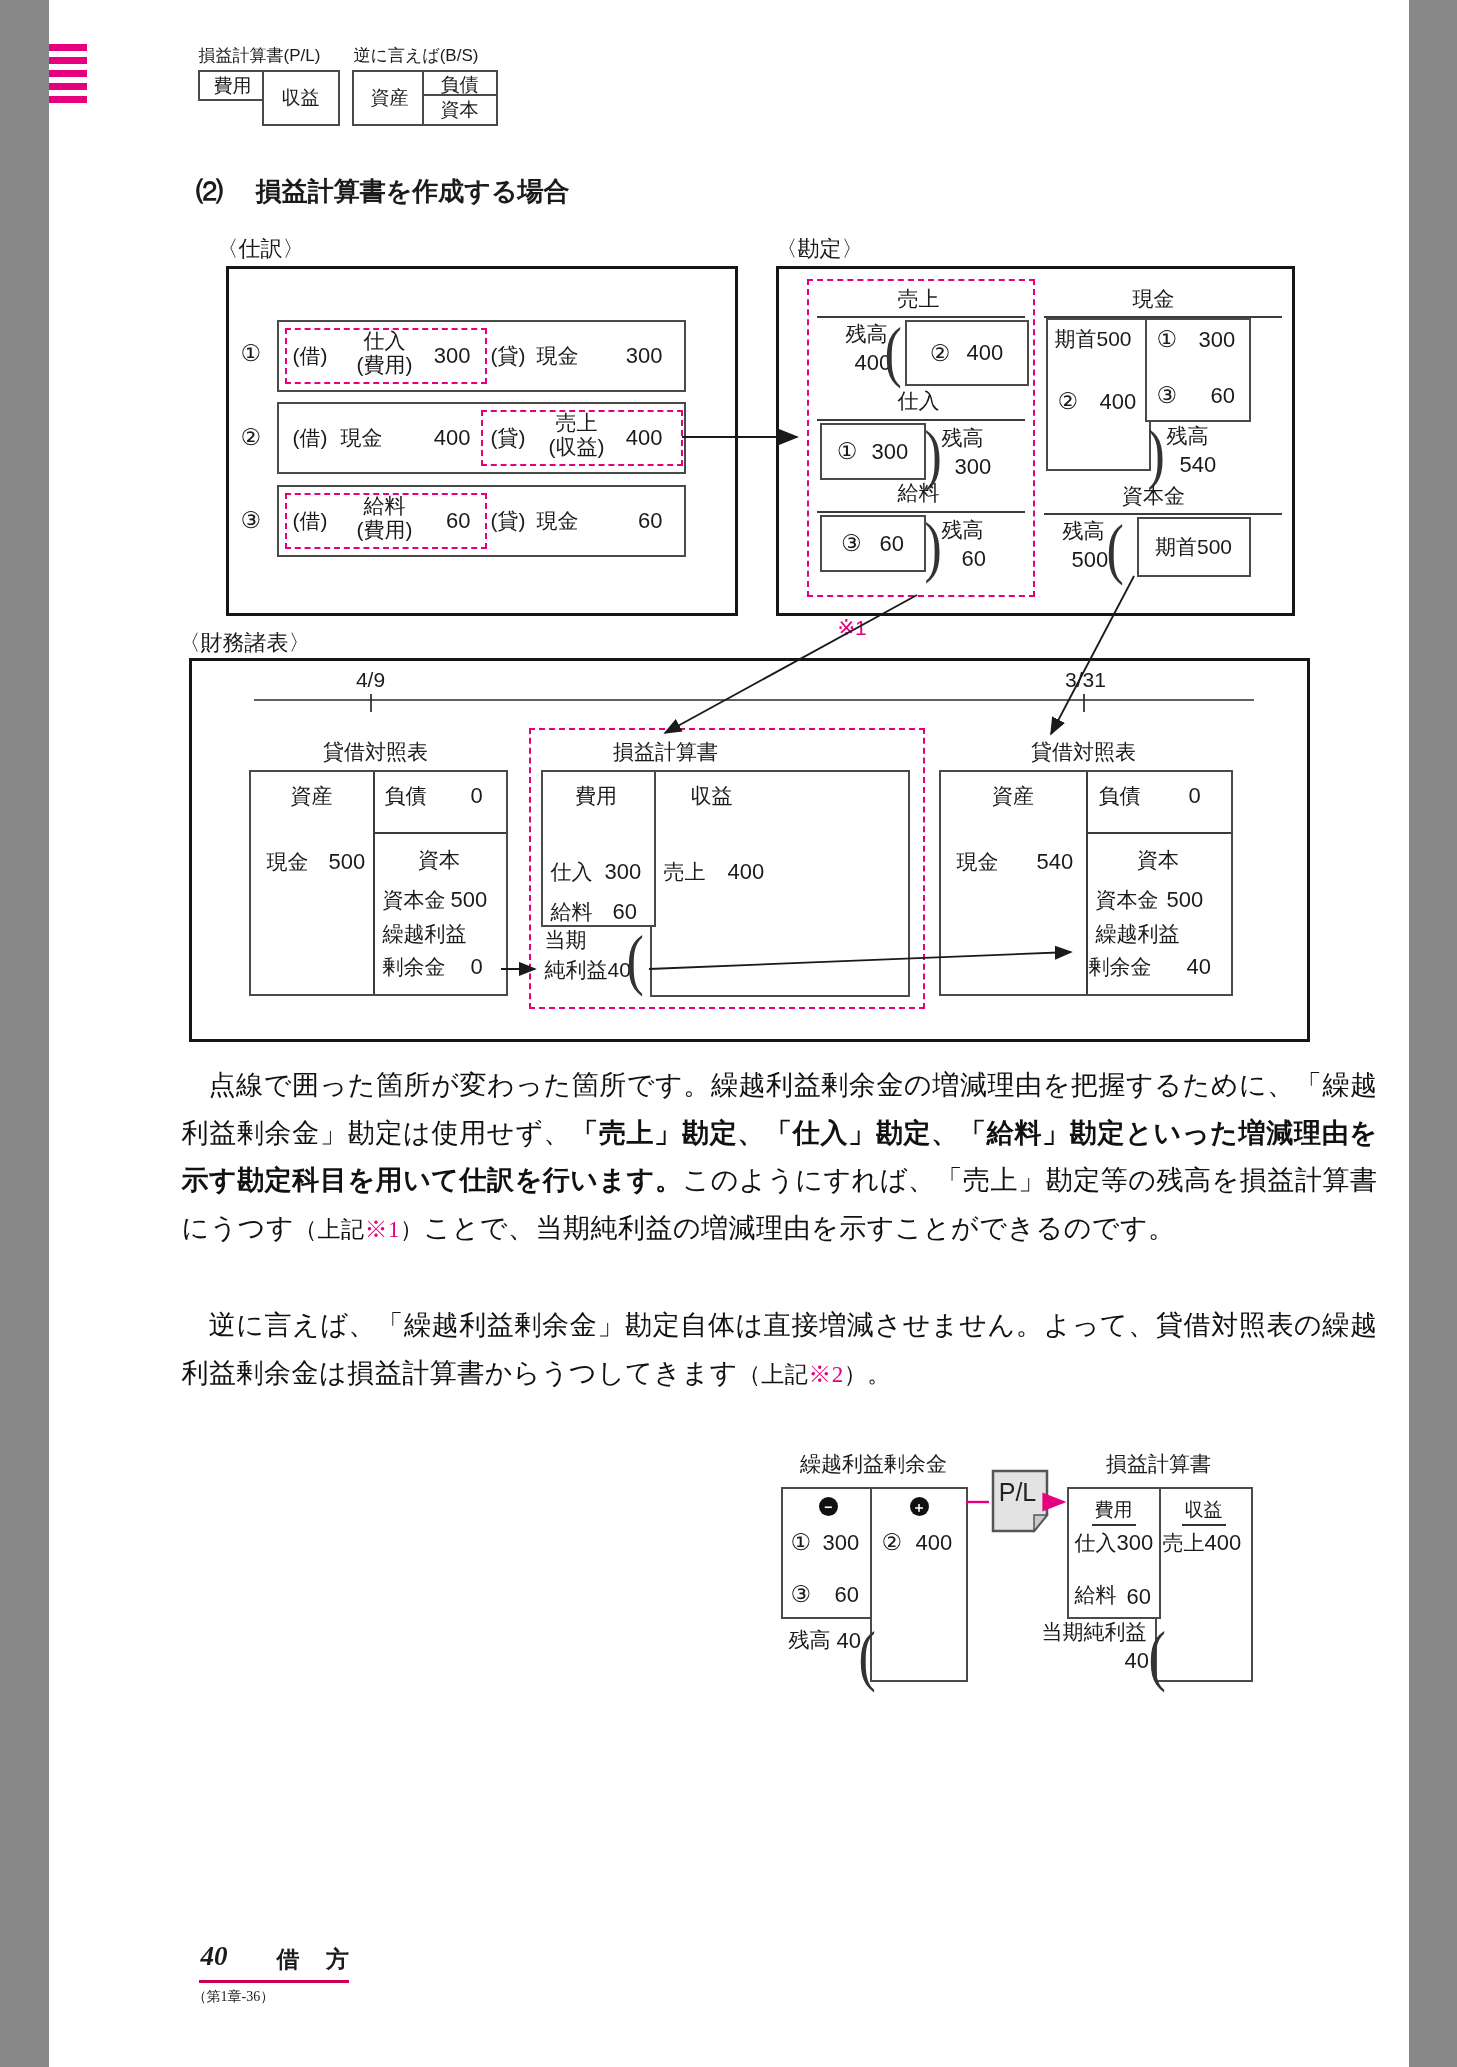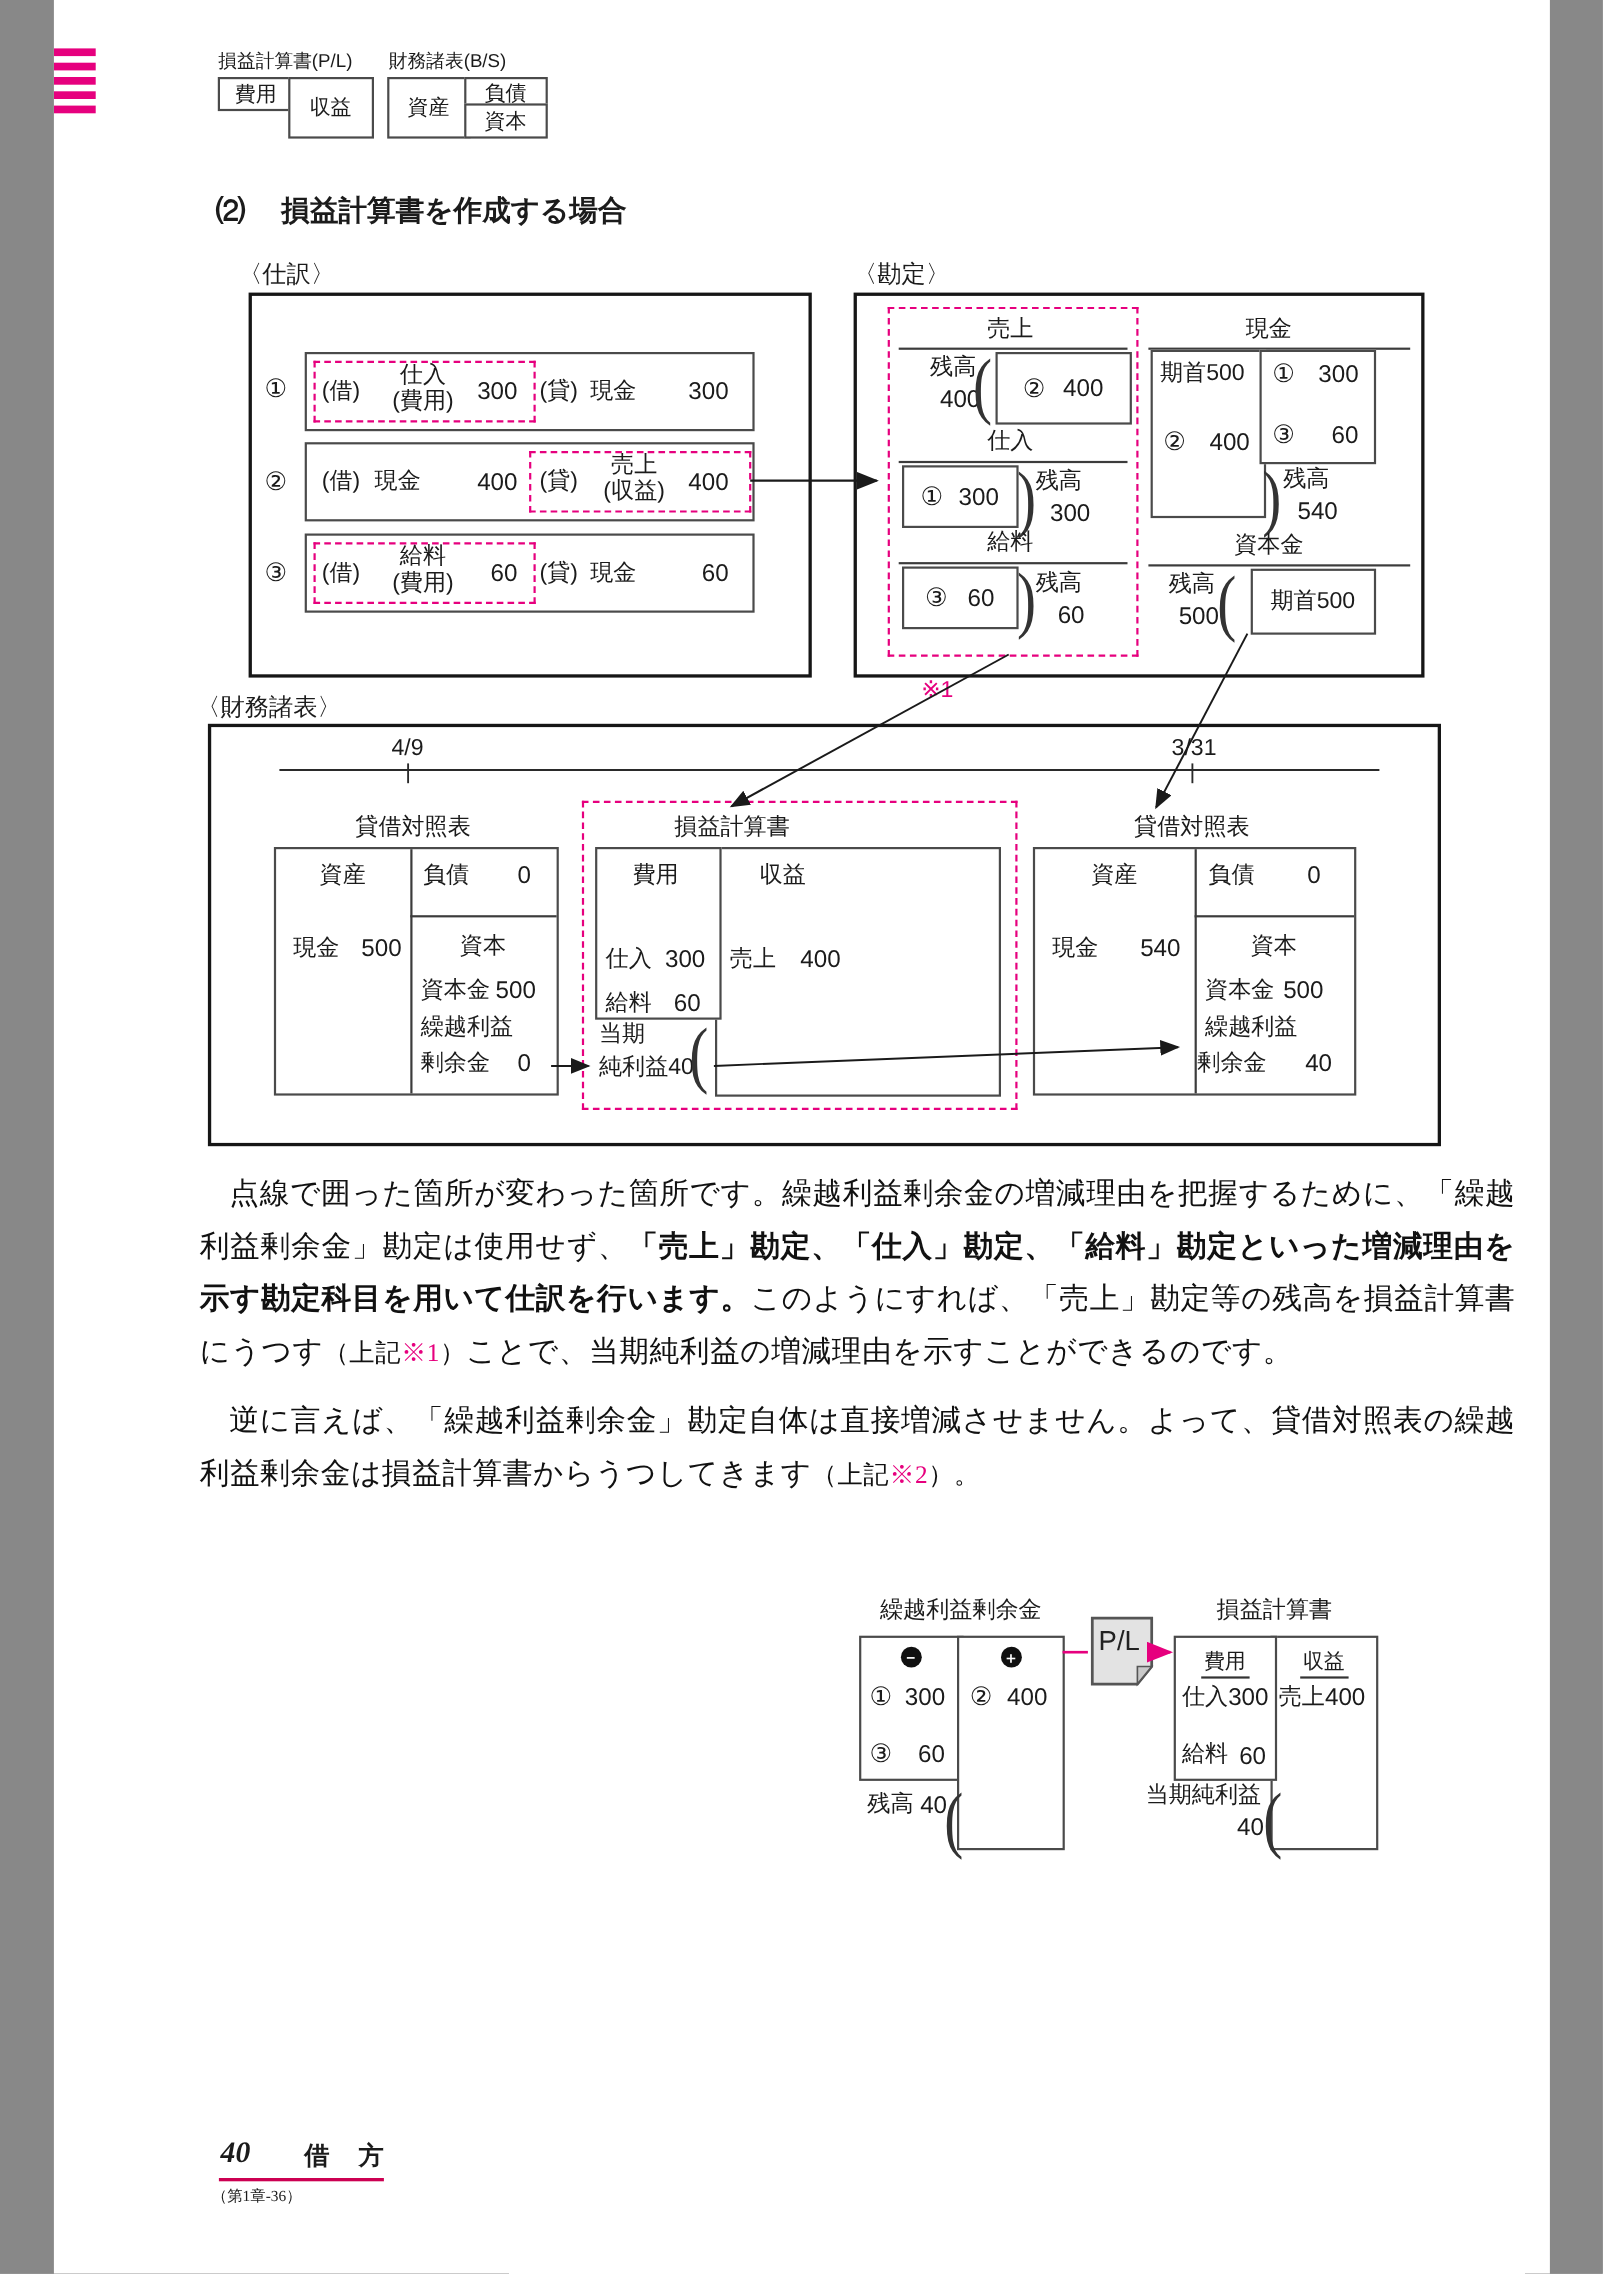--- a/index.html
+++ b/index.html
@@ -43,21 +43,21 @@
     <div class="stripe" style="top:57px"></div>
     <div class="stripe" style="top:70px"></div>
     <div class="stripe" style="top:83px"></div>
     <div class="stripe" style="top:96px"></div>
   </div>
 
   <div class="abs g t17" style="left:150px;top:44px">損益計算書(P/L)</div>
   <div class="box2 g t19" style="left:149px;top:70px;width:66px;height:27px;display:flex;align-items:center;justify-content:center">費用</div>
   <div class="box2 g t19" style="left:213px;top:70px;width:74px;height:52px;display:flex;align-items:center;justify-content:center">収益</div>
 
-  <div class="abs g t17" style="left:305px;top:44px">財務諸表(B/S)</div>
+  <div class="abs g t17" style="left:305px;top:44px">逆に言えば(B/S)</div>
   <div class="box2 g t19" style="left:303px;top:70px;width:72px;height:52px;display:flex;align-items:center;justify-content:center">資産</div>
   <div class="box2 g t19" style="left:373px;top:70px;width:72px;height:26px;display:flex;align-items:center;justify-content:center">負債</div>
   <div class="box2 g t19" style="left:373px;top:94px;width:72px;height:28px;display:flex;align-items:center;justify-content:center">資本</div>
 
   <div class="abs g" style="left:148px;top:174px;font-size:26px;font-weight:700">
     <span>⑵</span>
     <span style="margin-left:26px">損益計算書を作成する場合</span>
   </div>
 
   <div class="abs g t22" style="left:168px;top:236px">〈仕訳〉</div>
@@ -223,21 +223,21 @@
     <div class="abs g t22" style="left:226px;top:115px">500</div>
     <div class="abs g t21" style="left:155px;top:150px">繰越利益</div>
     <div class="abs g t21" style="left:148px;top:183px">剰余金</div>
     <div class="abs g t22" style="left:246px;top:182px">40</div>
   </div>
 
   <div class="body-p" style="left:133px;top:1062px;width:1196px;line-height:47.5px;text-indent:27px">
     <span>点線で囲った箇所が変わった箇所です。繰越利益剰余金の増減理由を把握するために、「繰越利益剰余金」勘定は使用せず、</span><span class="bg">「売上」勘定、「仕入」勘定、「給料」勘定といった増減理由を示す勘定科目を用いて仕訳を行います。</span><span>このようにすれば、「売上」勘定等の残高を損益計算書にうつす</span><span class="small-ref">（上記</span><span class="small-ref mag">※1</span><span class="small-ref">）</span><span>ことで、当期純利益の増減理由を示すことができるのです。</span>
   </div>
 
-  <div class="body-p" style="left:133px;top:1268px;width:1196px;line-height:47.5px;text-indent:27px">
+  <div class="body-p" style="left:133px;top:1302px;width:1196px;line-height:47.5px;text-indent:27px">
     <span>逆に言えば、「繰越利益剰余金」勘定自体は直接増減させません。よって、貸借対照表の繰越利益剰余金は損益計算書からうつしてきます</span><span class="small-ref">（上記</span><span class="small-ref mag">※2</span><span class="small-ref">）。</span>
   </div>
 
 
 
   <div class="abs g t21 ctr" style="left:725px;top:1452px;width:200px">繰越利益剰余金</div>
   <div class="box2" style="left:732px;top:1487px;width:91px;height:128px">
     <div class="circle-ic" style="left:36px;top:8px">−</div>
     <div class="abs g circnum" style="left:8px;top:40px">①</div>
     <div class="abs g t22" style="left:40px;top:41px">300</div>

